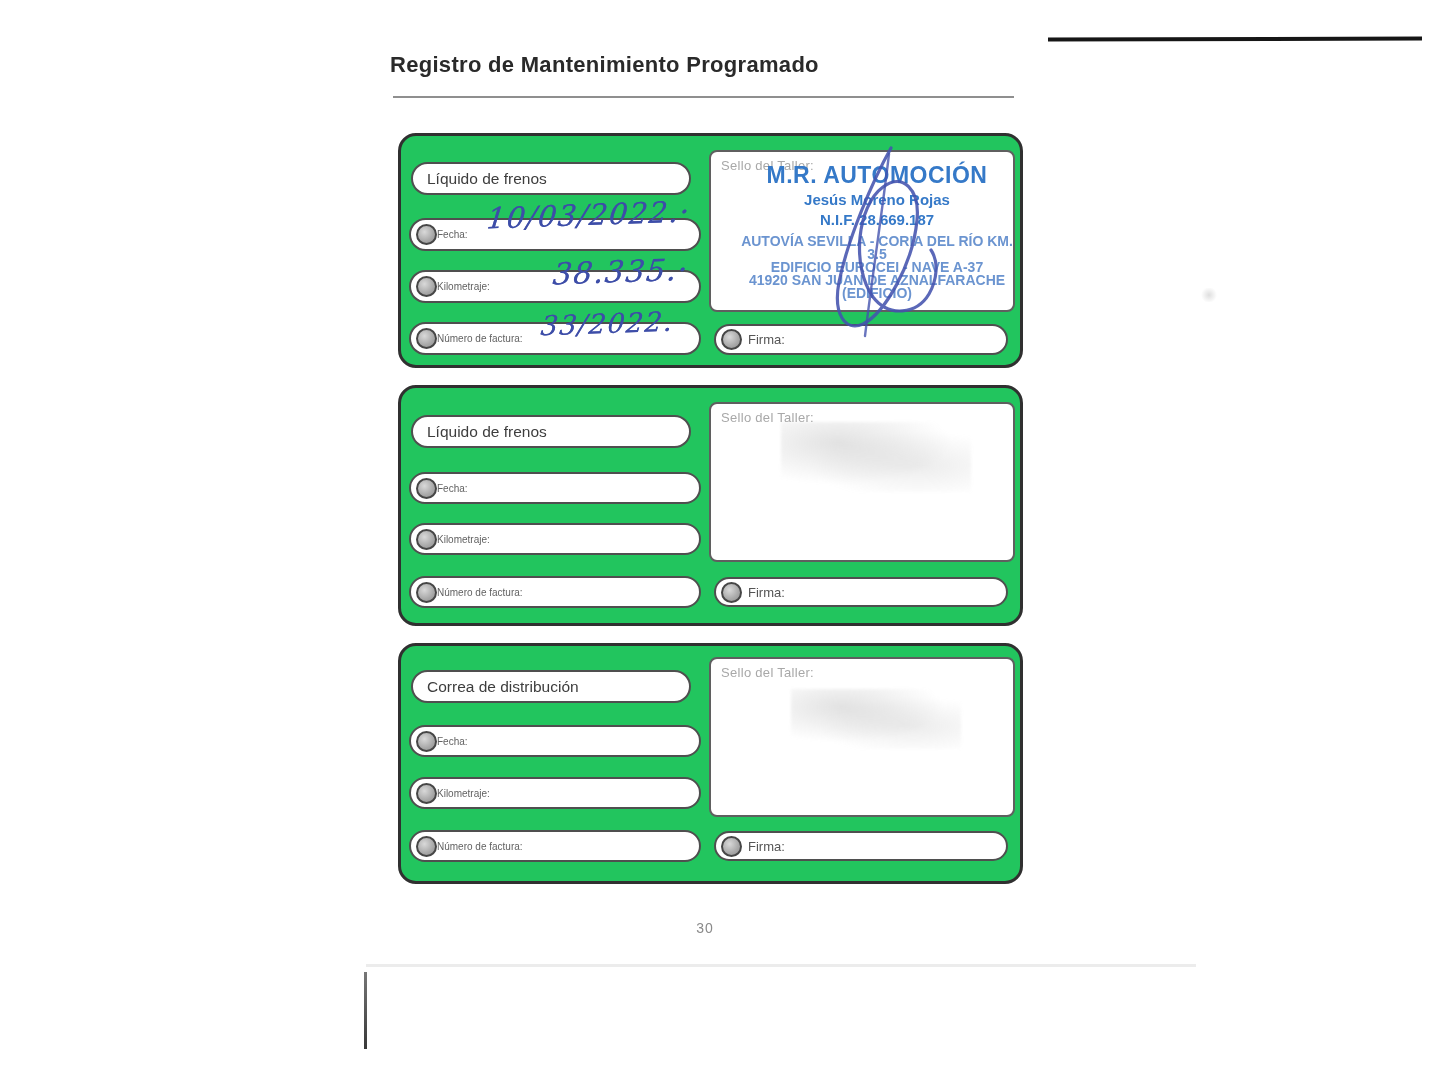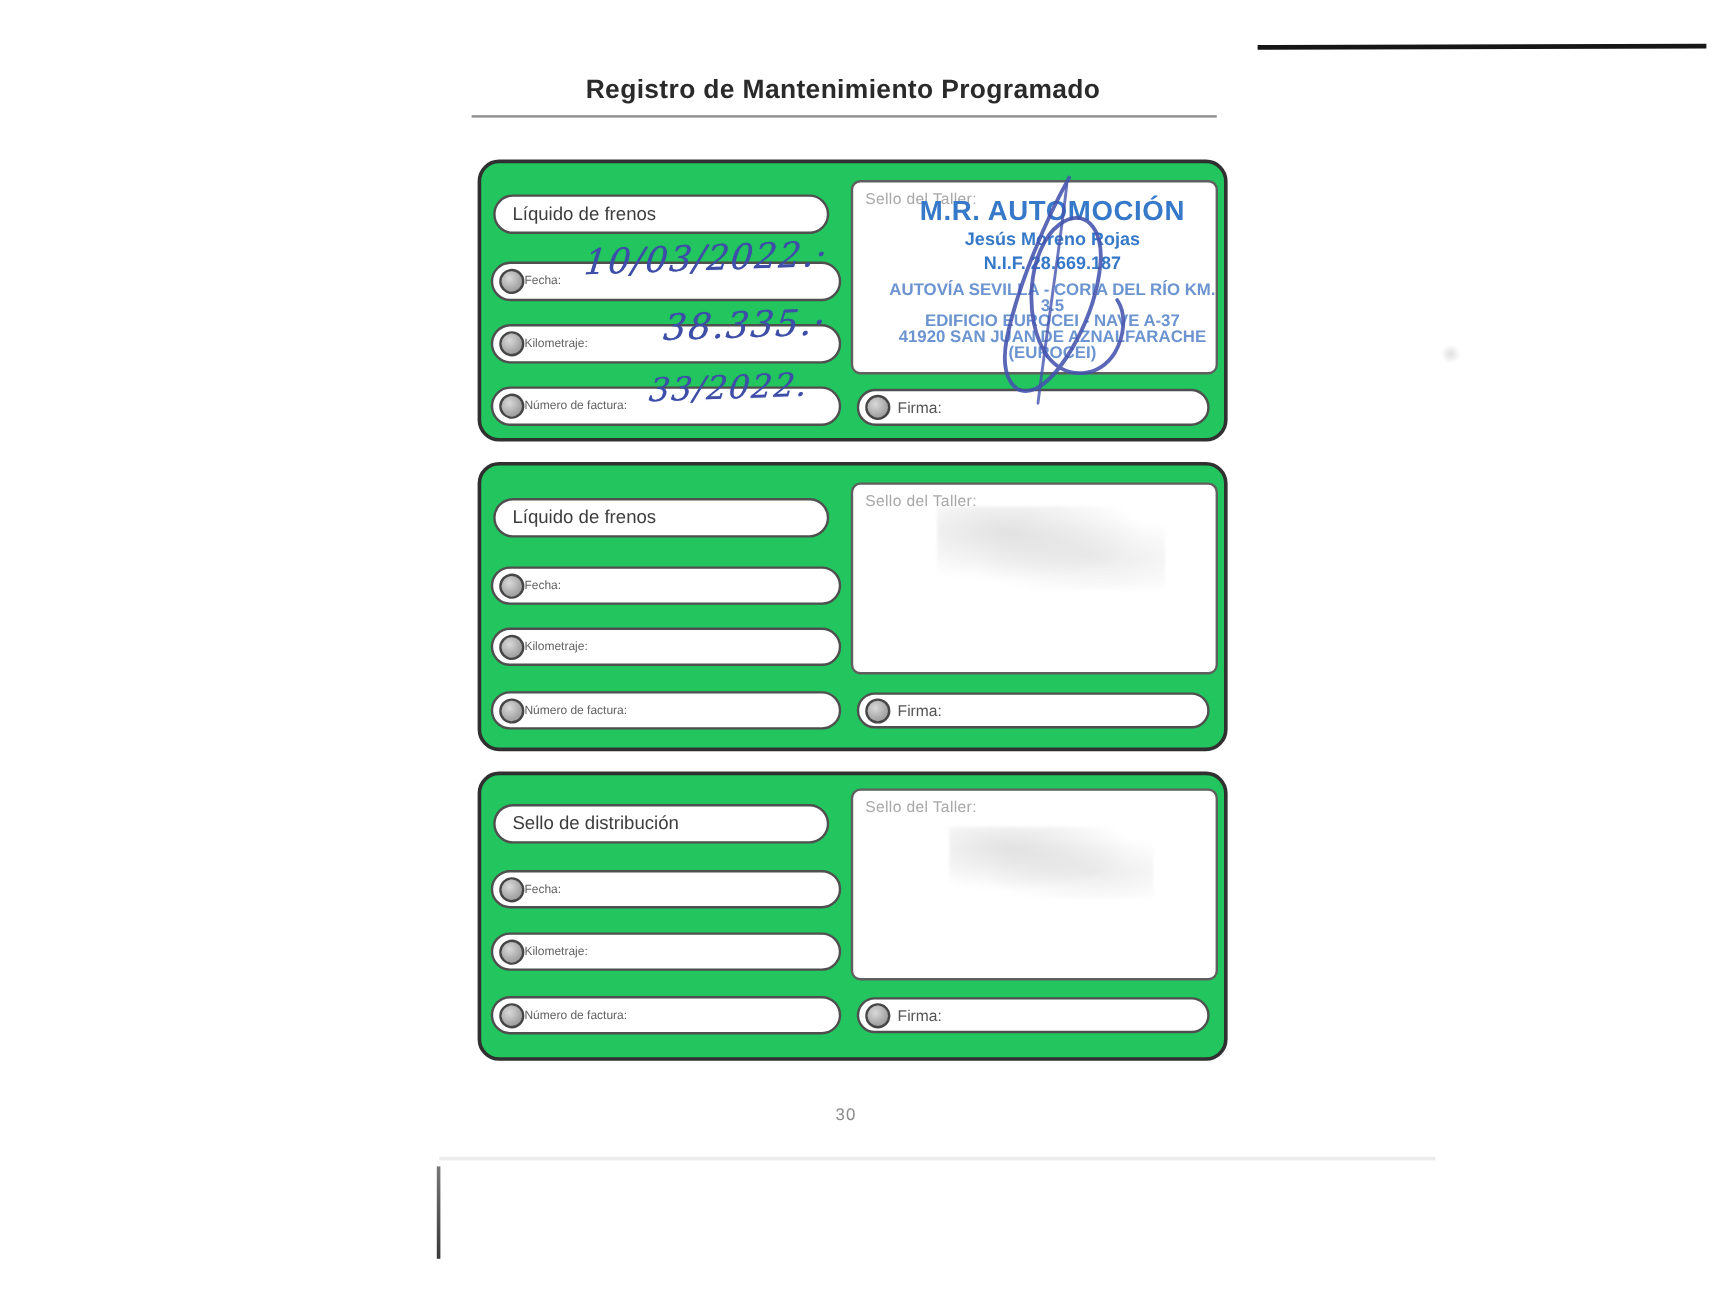--- a/index.html
+++ b/index.html
@@ -1,20 +1,20 @@
 <!DOCTYPE html>
 <html><head>
 <meta charset="utf-8">
 <style>
   html,body{margin:0;padding:0;background:#ffffff;}
   .sheet{position:relative;width:1440px;height:1080px;background:#ffffff;overflow:hidden;
          font-family:"Liberation Sans",sans-serif;}
 
   
-  .page-title{position:absolute;left:390px;top:62px;width:625px;text-align:center;
+  .page-title{position:absolute;left:390px;top:52px;width:625px;
               font-size:22px;font-weight:bold;color:#2a2a2a;letter-spacing:.3px;}
   .title-rule{position:absolute;left:393px;top:96px;width:621px;height:2px;background:#8f8f8f;}
 
   
   .record-card{position:absolute;left:398px;width:619px;background:#22c55e;
                border:3px solid #303030;border-radius:18px;}
   .pill{position:absolute;background:#fff;border:2px solid #4f4f4f;border-radius:20px;
         display:flex;align-items:center;box-sizing:border-box;}
   .service-pill{padding-left:14px;font-size:15.5px;color:#3d3d3d;}
   .bullet{width:17px;height:17px;border-radius:50%;border:2.5px solid #464646;margin-left:5px;
@@ -90,21 +90,21 @@
     <div class="stamp-box" style="left:308px;top:14px;width:306px;height:162px;">
       <span class="sello-label">Sello del Taller:</span>
       <div class="stamp">
         <div class="stamp-l1">M.R. AUTOMOCIÓN</div>
         <div class="stamp-l2">Jesús Moreno Rojas</div>
         <div class="stamp-l3">N.I.F. 28.669.187</div>
         <div class="stamp-addr">
           <div>AUTOVÍA SEVILLA - CORIA DEL RÍO KM. 3.5</div>
           <div>EDIFICIO EUROCEI - NAVE A-37</div>
           <div>41920 SAN JUAN DE AZNALFARACHE</div>
-          <div>(EUROCEI)</div>
+          <div>(EDIFICIO)</div>
         </div>
       </div>
       <svg class="signature" style="left:82px;top:-6px;width:175px;height:195px;" viewBox="0 0 175 195">
         <path d="M 98,2 C 80,34 55,92 46,136 C 40,168 52,186 70,178 C 92,167 120,118 124,74
                  C 127,44 110,26 90,41 C 64,60 58,120 80,151 C 96,172 124,168 136,148 C 144,134 146,116 138,104" fill="none" stroke="#4453ae" stroke-width="3.2" stroke-linecap="round" opacity="0.88"></path>
         <path d="M 96,8 C 90,60 78,140 72,190" fill="none" stroke="#4453ae" stroke-width="2.4" stroke-linecap="round" opacity="0.8"></path>
       </svg>
     </div>
 
     <div class="pill" style="left:313px;top:188px;width:294px;height:31px;">
@@ -136,21 +136,21 @@
       <div class="smudge" style="left:70px;top:18px;width:190px;height:70px;"></div>
     </div>
     <div class="pill" style="left:313px;top:189px;width:294px;height:30px;">
       <span class="bullet"></span>
       <span class="firma-label">Firma:</span>
     </div>
   </div>
 
   <div class="record-card" style="top:643px;height:235px;">
     <div class="pill service-pill" style="left:10px;top:24px;width:280px;height:33px;">
-      <span>Sello de distribución</span>
+      <span>Correa de distribución</span>
     </div>
 
     <div class="pill" style="left:8px;top:79px;width:292px;height:32px;">
       <span class="bullet"></span>
       <span class="field-label">Fecha:</span>
     </div>
     <div class="pill" style="left:8px;top:131px;width:292px;height:32px;">
       <span class="bullet"></span>
       <span class="field-label">Kilometraje:</span>
     </div>

